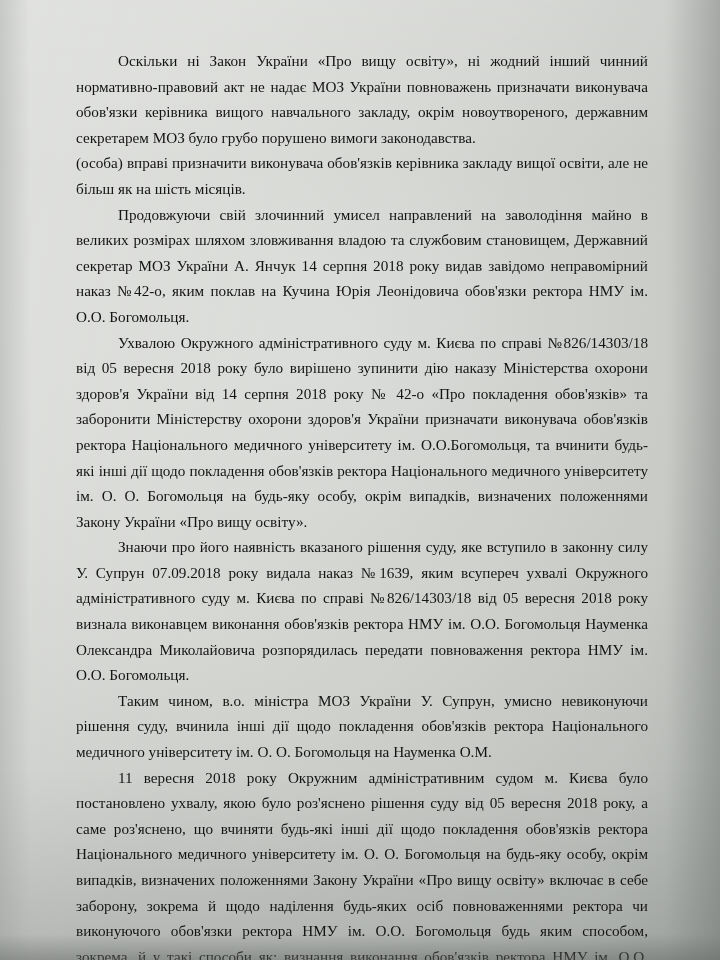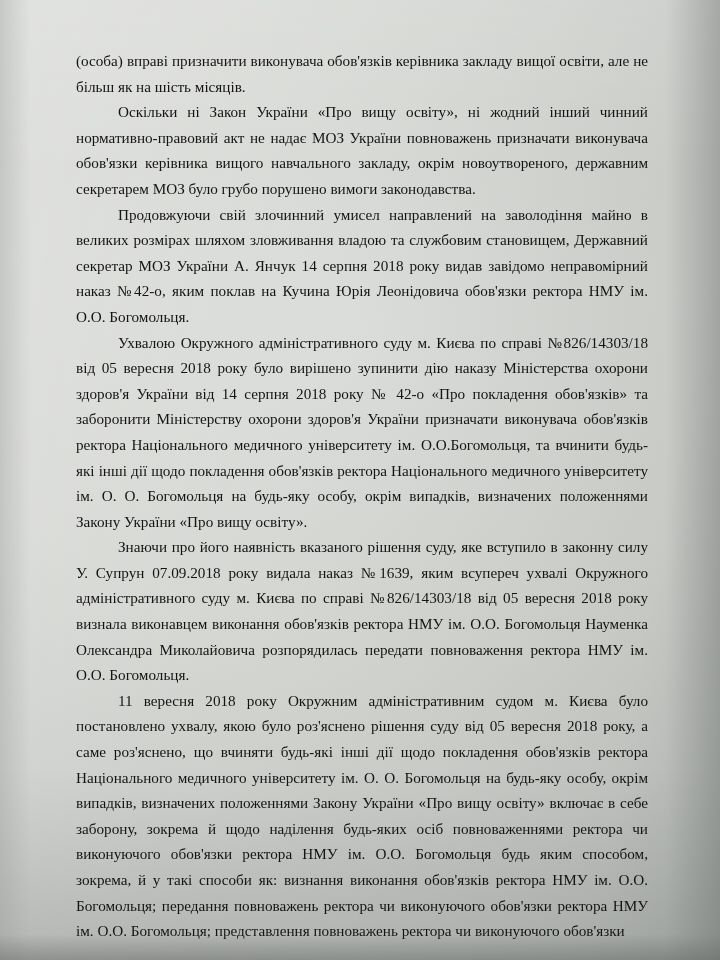--- a/index.html
+++ b/index.html
@@ -92,23 +92,24 @@
     background: linear-gradient(to left, rgba(110,114,111,0.42), rgba(110,114,111,0.0));
     z-index: 3;
     pointer-events: none;
   }
 </style>
 </head>
 <body>
 
 <div id="page-sheet">
   <div id="doc-body">
+    <p class="para">Оскільки ні Закон України «Про вищу освіту», ні жодний інший чинний нормативно-правовий акт не надає МОЗ України повноважень призначати виконувача обов'язки керівника вищого навчального закладу, окрім новоутвореного, державним секретарем МОЗ було грубо порушено вимоги законодавства.</p>
     <p class="para noindent">(особа) вправі призначити виконувача обов'язків керівника закладу вищої освіти, але не більш як на шість місяців.</p>
-    <p class="para">Оскільки ні Закон України «Про вищу освіту», ні жодний інший чинний нормативно-правовий акт не надає МОЗ України повноважень призначати виконувача обов'язки керівника вищого навчального закладу, окрім новоутвореного, державним секретарем МОЗ було грубо порушено вимоги законодавства.</p>
     <p class="para">Продовжуючи свій злочинний умисел направлений на заволодіння майно в великих розмірах шляхом зловживання владою та службовим становищем, Державний секретар МОЗ України А. Янчук 14 серпня 2018 року видав завідомо неправомірний наказ №42-о, яким поклав на Кучина Юрія Леонідовича обов'язки ректора НМУ ім. О.О. Богомольця.</p>
     <p class="para">Ухвалою Окружного адміністративного суду м. Києва по справі №826/14303/18 від 05 вересня 2018 року було вирішено зупинити дію наказу Міністерства охорони здоров'я України від 14 серпня 2018 року № 42-о «Про покладення обов'язків» та заборонити Міністерству охорони здоров'я України призначати виконувача обов'язків ректора Національного медичного університету ім. О.О.Богомольця, та вчинити будь-які інші дії щодо покладення обов'язків ректора Національного медичного університету ім. О. О. Богомольця на будь-яку особу, окрім випадків, визначених положеннями Закону України «Про вищу освіту».</p>
     <p class="para">Знаючи про його наявність вказаного рішення суду, яке вступило в законну силу У. Супрун 07.09.2018 року видала наказ №1639, яким всупереч ухвалі Окружного адміністративного суду м. Києва по справі №826/14303/18 від 05 вересня 2018 року визнала виконавцем виконання обов'язків ректора НМУ ім. О.О. Богомольця Науменка Олександра Миколайовича розпорядилась передати повноваження ректора НМУ ім. О.О. Богомольця.</p>
+    <p class="para">Таким чином, в.о. міністра МОЗ України У. Супрун, умисно невиконуючи рішення суду, вчинила інші дії щодо покладення обов'язків ректора Національного медичного університету ім. О. О. Богомольця на Науменка О.М.</p>
     <p class="para last">11 вересня 2018 року Окружним адміністративним судом м. Києва було постановлено ухвалу, якою було роз'яснено рішення суду від 05 вересня 2018 року, а саме роз'яснено, що вчиняти будь-які інші дії щодо покладення обов'язків ректора Національного медичного університету ім. О. О. Богомольця на будь-яку особу, окрім випадків, визначених положеннями Закону України «Про вищу освіту» включає в себе заборону, зокрема й щодо наділення будь-яких осіб повноваженнями ректора чи виконуючого обов'язки ректора НМУ ім. О.О. Богомольця будь яким способом, зокрема, й у такі способи як: визнання виконання обов'язків ректора НМУ ім. О.О. Богомольця; передання повноважень ректора чи виконуючого обов'язки ректора НМУ ім. О.О. Богомольця; представлення повноважень ректора чи виконуючого обов'язки</p>
   </div>
 </div>
 <div id="left-shadow"></div>
 <div id="right-shadow"></div>
 <div id="bottom-shadow"></div>
 
 </body></html>

